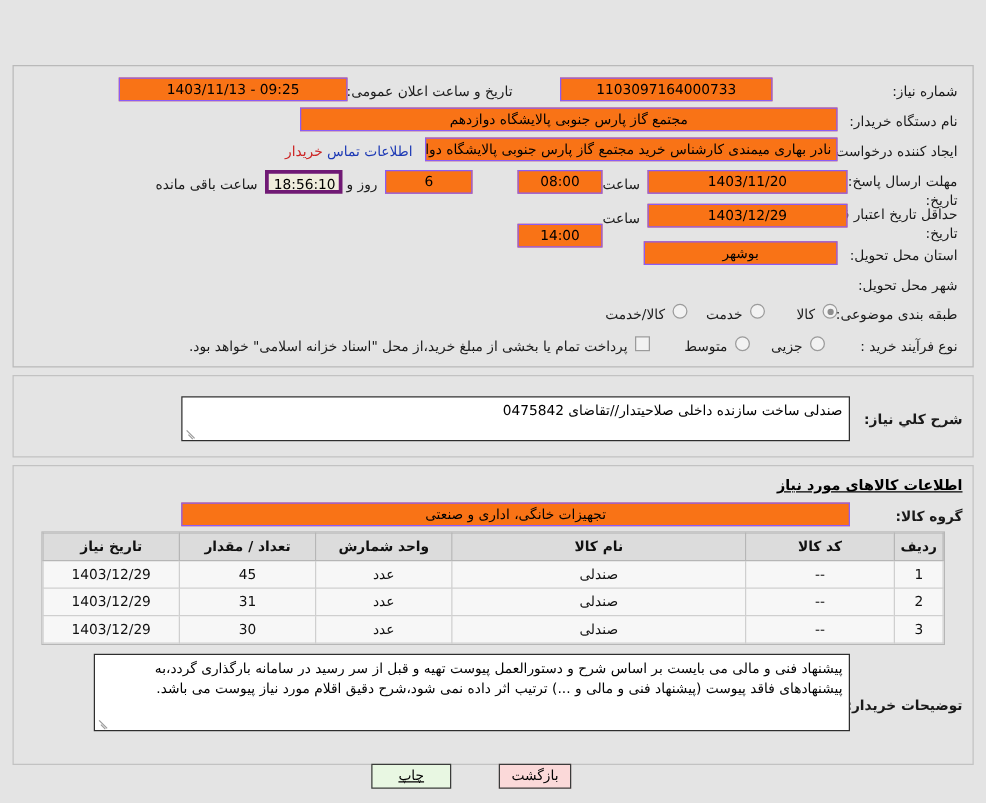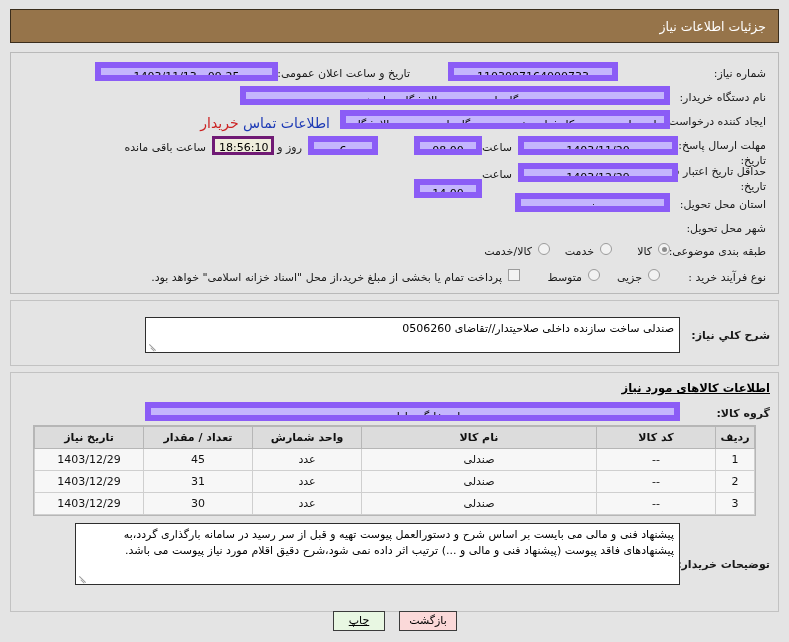--- a/index.html
+++ b/index.html
@@ -58,43 +58,43 @@
     position: absolute;
     white-space: nowrap;
     font-size: 11px;
     color: #1a1a1a;
     line-height: 13px;
   }
   .lbl.bold { font-weight: bold; }
   .fld {
     position: absolute;
     box-sizing: border-box;
-    border: 6px solid #8b5cf6;
-    background: #c4b5fd;
+    border: 1px solid #8b5cf6;
+    background: #f97316;
     height: 19px;
     line-height: 17px;
     font-size: 11px;
     padding: 0 4px;
     overflow: hidden;
     white-space: nowrap;
     text-align: center;
     color: #000;
   }
   .fld.rt  { }
   .fld.num { direction: ltr; text-align: center; }
   .fld.khaki {
     background: #efeddc;
     border: 3px solid #701a75;
   }
 
   
   .link {
     position: absolute;
     white-space: nowrap;
-    font-size: 14px;
+    font-size: 11px;
     cursor: pointer;
   }
   .link .blue { color: #1c39b5; }
   .link .red  { color: #cc2222; }
 
   
   .radio {
     position: absolute;
     width: 12px;
     height: 12px;
@@ -246,23 +246,20 @@
 <div id="page">
 
   <div class="wm">
     <div class="wm-text">AriaTender.net</div>
     <svg class="wm-arrow" style="left:355px;top:55px;" width="120" height="60" viewBox="0 0 120 60">
       <polygon points="10,0 40,0 40,28 52,28 25,56 -2,28 10,28" fill="#e0b8b8"></polygon>
       <polygon points="70,0 100,0 100,28 112,28 85,56 58,28 70,28" fill="#e0b8b8"></polygon>
     </svg>
   </div>
 
-  <div class="header-bar">
-    <div class="header-title">جزئیات اطلاعات نیاز</div>
-  </div>
 
   <div class="panel" id="panel-main">
 
     <div class="lbl" style="right:12px; top:14px;">شماره نیاز:</div>
     <div class="fld num" style="right:160px; top:9px; width:170px;">1103097164000733</div>
 
     <div class="lbl" style="right:368px; top:14px;">تاریخ و ساعت اعلان عمومی:</div>
     <div class="fld num" style="right:500px; top:9px; width:183px;">1403/11/13 - 09:25</div>
 
     <div class="lbl" style="right:12px; top:38px;text-align:right;">نام دستگاه خریدار:</div>
@@ -306,21 +303,21 @@
     <div class="lbl" style="right:136px; top:218px;">جزیی</div>
     <div class="radio" style="right:178px; top:216px;"></div>
     <div class="lbl" style="right:196px; top:218px;">متوسط</div>
     <div class="checkbox" style="right:258px; top:216px;"></div>
     <div class="lbl" style="right:276px; top:218px;">پرداخت تمام یا بخشی از مبلغ خرید،از محل "اسناد خزانه اسلامی" خواهد بود.</div>
   </div>
 
   <div class="panel" id="panel-desc">
     <div class="lbl bold" style="right:8px; top:28px;">شرح کلي نیاز:</div>
     <div class="ta" style="right:98px; top:16px; width:535px; height:36px;">
-      <span>صندلی ساخت سازنده داخلی صلاحیتدار//تقاضای 0506260</span>
+      <span>صندلی ساخت سازنده داخلی صلاحیتدار//تقاضای 0475842</span>
       <span class="grip"></span>
     </div>
   </div>
 
   <div class="panel" id="panel-goods">
     <div class="sec-head" style="right:8px; top:8px;text-decoration:underline;">اطلاعات کالاهای مورد نیاز</div>
 
     <div class="lbl bold" style="right:8px; top:34px;">گروه کالا:</div>
     <div class="fld rt" style="right:98px; top:29px; width:535px;">تجهیزات خانگی، اداری و صنعتی</div>
 
@@ -366,15 +363,15 @@
     </div>
 
     <div class="lbl bold" style="right:8px; top:185px;">توضیحات خریدار:</div>
     <div class="ta" style="right:98px; top:150px; width:605px; height:62px;">
       <span>پیشنهاد فنی و مالی می بایست بر اساس شرح و دستورالعمل پیوست تهیه و قبل از سر رسید در سامانه بارگذاری گردد،به پیشنهادهای فاقد پیوست (پیشنهاد فنی و مالی و ...) ترتیب اثر داده نمی شود،شرح دقیق اقلام مورد نیاز پیوست می باشد.</span>
       <span class="grip"></span>
     </div>
   </div>
 
   <div class="btn back" style="right:332px; top:611px; width:58px;">بازگشت</div>
-  <div class="btn print" style="right:404px; top:611px; width:52px;text-decoration:underline;">چاپ</div>
+  <div class="btn print" style="right:428px; top:611px; width:64px;text-decoration:underline;">چاپ</div>
 
 </div>
 
 </body></html>

